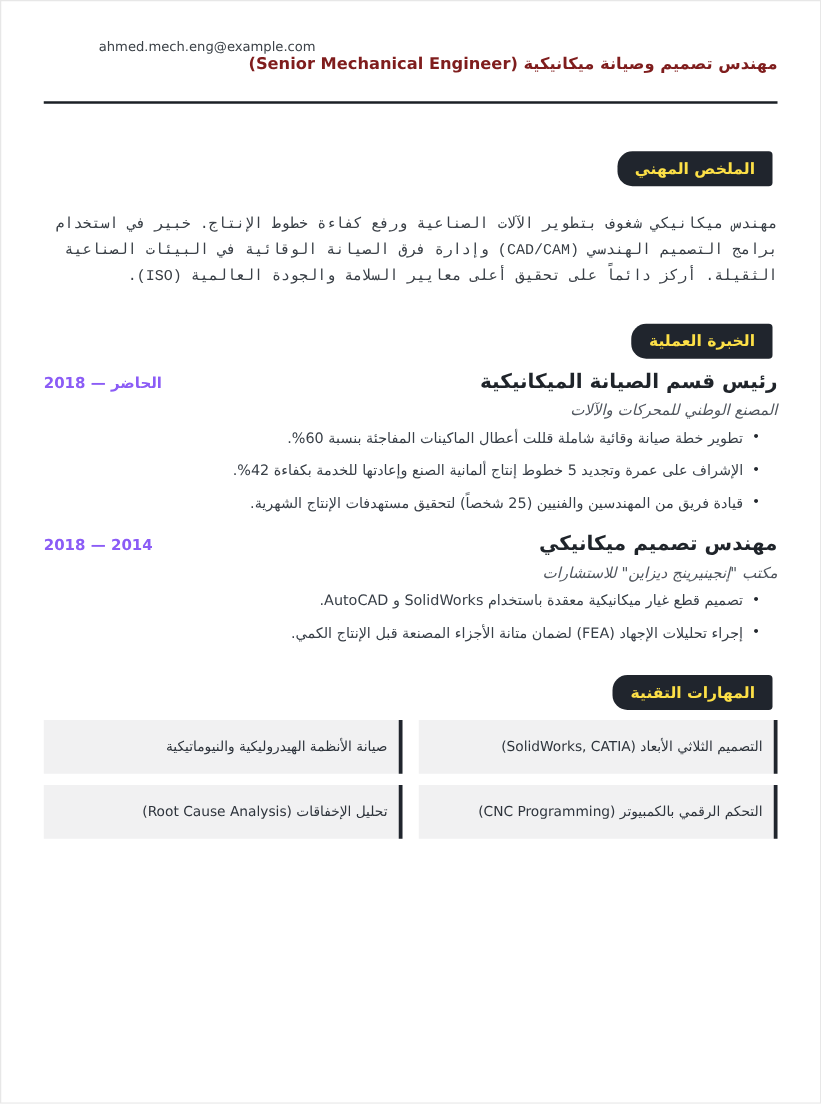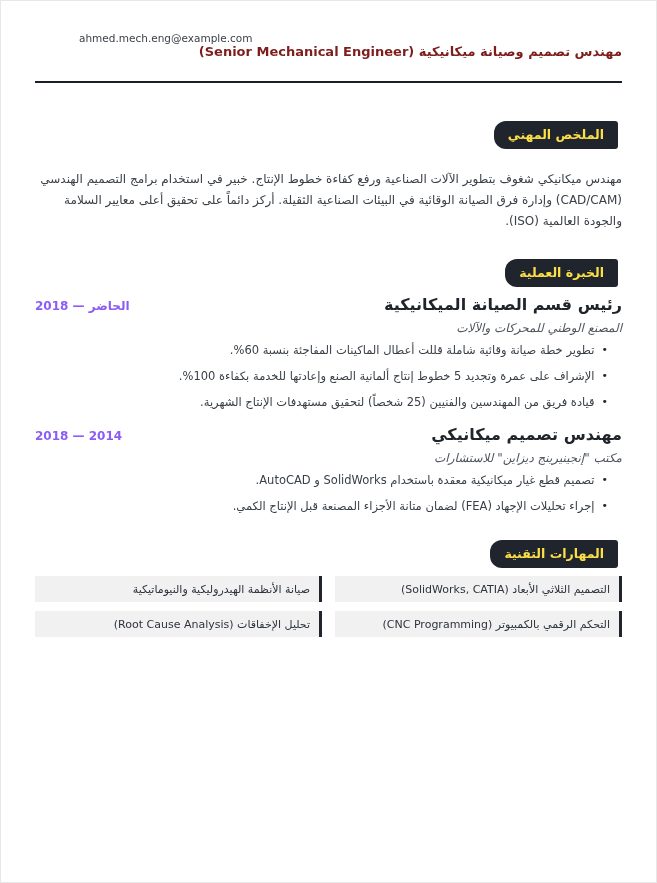--- a/index.html
+++ b/index.html
@@ -47,21 +47,21 @@
     border-radius:12px 3px 3px 12px;
     line-height:15px;
   }
   .badge-row{line-height:0;}
   .m-summary{margin-top:38px;}
   .m-exp{margin-top:27px;}
   .m-skills{margin-top:26px;}
   
   .summary{
     margin-top:20px;
-    font-size:12px;line-height:21px;color:#3a4047;
+    font-size:12px;line-height:21px;color:#3a4047;font-family:Liberation Mono, monospace;
   }
   
   .job{margin-top:9px;}
   .job + .job{margin-top:6px;}
   .job-head{
     display:flex;justify-content:space-between;align-items:baseline;
     margin-top:9px;
   }
   .job-title{font-size:16px;font-weight:bold;color:#1f242a;line-height:17px;}
   .job-date{direction:ltr;font-size:12px;font-weight:bold;color:#8b5cf6;white-space:nowrap;}
@@ -76,21 +76,21 @@
     margin-bottom:10px;
   }
   .blt{font-size:11px;line-height:16px;color:#23282e;}
   
   .skills-grid{
     margin-top:8px;
     display:grid;grid-template-columns:1fr 1fr;
     column-gap:13px;row-gap:9px;
   }
   .skill{
-    height:26px;
+    height:43px;
     background:#f1f1f2;
     border-left:none;
     border-right:3.5px solid #20252d;
     display:flex;align-items:center;
     padding-right:9px;padding-left:8px;
     font-size:11px;color:#2e343c;
   }
 </style>
 </head>
 <body>
@@ -119,21 +119,21 @@
         <span class="job-date">2018 — الحاضر</span>
       </div>
       <div class="company">المصنع الوطني للمحركات والآلات</div>
       <ul class="bullets">
         <li class="bullet">
           <span class="blt">•</span>
           <span>تطوير خطة صيانة وقائية شاملة قللت أعطال الماكينات المفاجئة بنسبة 60%.</span>
         </li>
         <li class="bullet">
           <span class="blt">•</span>
-          <span>الإشراف على عمرة وتجديد 5 خطوط إنتاج ألمانية الصنع وإعادتها للخدمة بكفاءة 100%.</span>
+          <span>الإشراف على عمرة وتجديد 5 خطوط إنتاج ألمانية الصنع وإعادتها للخدمة بكفاءة 42%.</span>
         </li>
         <li class="bullet">
           <span class="blt">•</span>
           <span>قيادة فريق من المهندسين والفنيين (25 شخصاً) لتحقيق مستهدفات الإنتاج الشهرية.</span>
         </li>
       </ul>
     </div>
 
     <div class="job">
       <div class="job-head">

